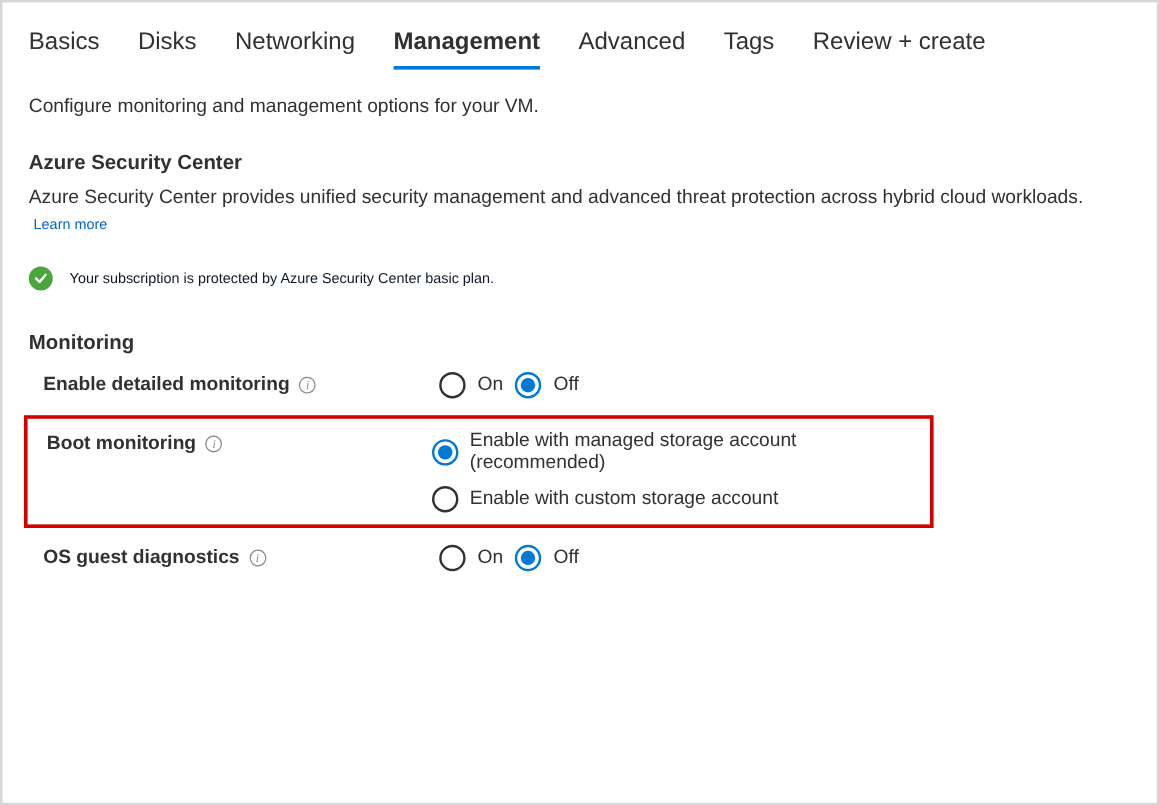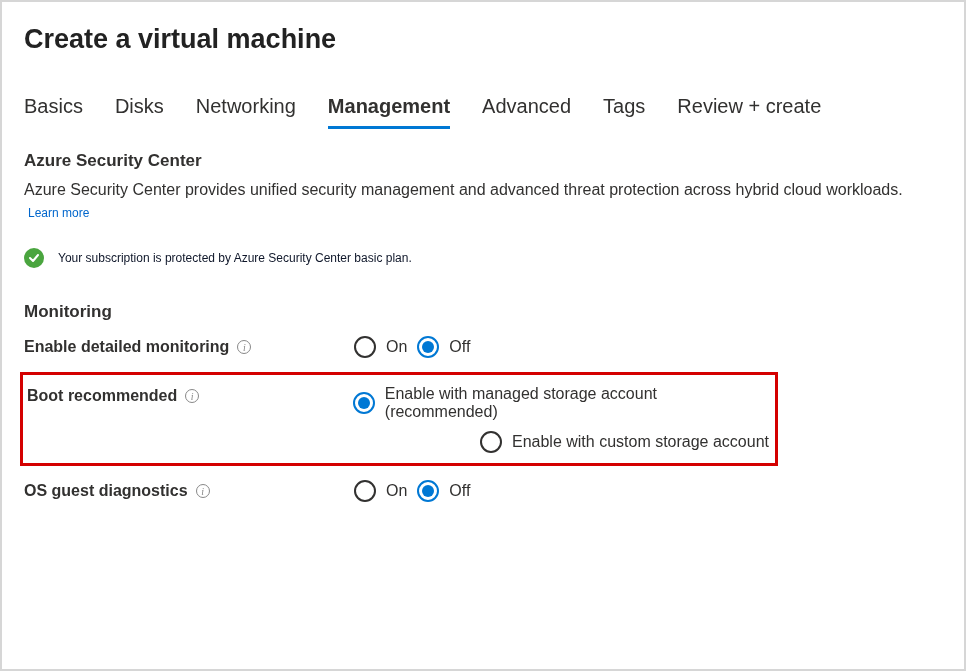--- a/index.html
+++ b/index.html
@@ -98,20 +98,21 @@
   }
   .field-label {
     width: 330px;
     display: flex;
     align-items: center;
     gap: 8px;
     font-size: 16px;
     font-weight: 600;
     color: #323130;
     padding-top: 2px;
+    margin-left: 12px;
   }
   .field-label.normal { font-weight: 600; }
   .info-icon {
     width: 14px;
     height: 14px;
     border: 1px solid #888;
     border-radius: 50%;
     display: inline-flex;
     align-items: center;
     justify-content: center;
@@ -119,21 +120,20 @@
     color: #888;
     font-weight: 400;
     font-style: italic;
     font-family: Georgia, serif;
     cursor: pointer;
   }
   .radio-group {
     display: flex;
     flex-direction: column;
     gap: 10px;
-    align-items: flex-end;
   }
   .radio-group.horizontal {
     flex-direction: row;
     gap: 10px;
   }
   .radio-item {
     display: flex;
     align-items: center;
     gap: 10px;
     cursor: pointer;
@@ -167,32 +167,32 @@
     margin: 0 0 14px -2px;
     width: 758px;
   }
   .highlight-box .field-row { margin: 0; }
 </style>
 </head>
 <body>
 
 <div class="page">
 
-  <h1 class="title">Create a virtual machine</h1>
 
   <div class="tabs">
     <div class="tab">Basics</div>
     <div class="tab">Disks</div>
     <div class="tab">Networking</div>
     <div class="tab active">Management</div>
     <div class="tab">Advanced</div>
     <div class="tab">Tags</div>
     <div class="tab">Review + create</div>
   </div>
 
+  <div class="intro">Configure monitoring and management options for your VM.</div>
 
   <div class="section-heading">Azure Security Center</div>
   <div class="section-desc">Azure Security Center provides unified security management and advanced threat protection across hybrid cloud workloads.</div>
   <div class="learn-more">Learn more</div>
 
   <div class="status-row">
     <span class="check-icon">
       <svg width="12" height="12" viewBox="0 0 12 12">
           <path d="M2 6 L5 9 L10 3" stroke="#fff" stroke-width="2" fill="none" stroke-linecap="round" stroke-linejoin="round"></path>
         </svg>
@@ -219,21 +219,21 @@
           </span>
         <span class="radio-text">Off</span>
       </div>
     </div>
   </div>
 
   
   <div class="highlight-box">
     <div class="field-row">
       <div class="field-label normal">
-        <span>Boot recommended</span>
+        <span>Boot monitoring</span>
         <span class="info-icon">i</span>
       </div>
       <div class="radio-group">
         <div class="radio-item">
           <span class="radio-outer selected">
               <span class="radio-inner"></span>
             </span>
           <span class="radio-text">Enable with managed storage account (recommended)</span>
         </div>
         <div class="radio-item">

